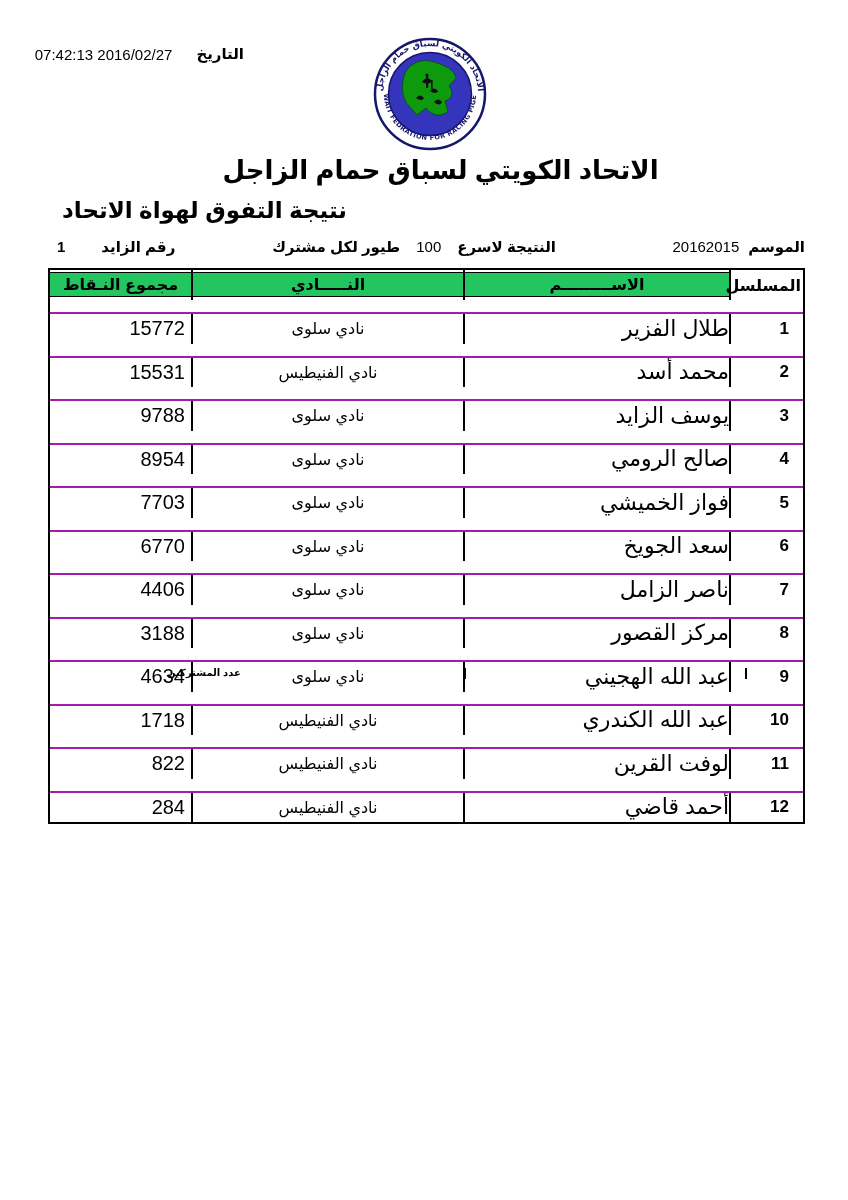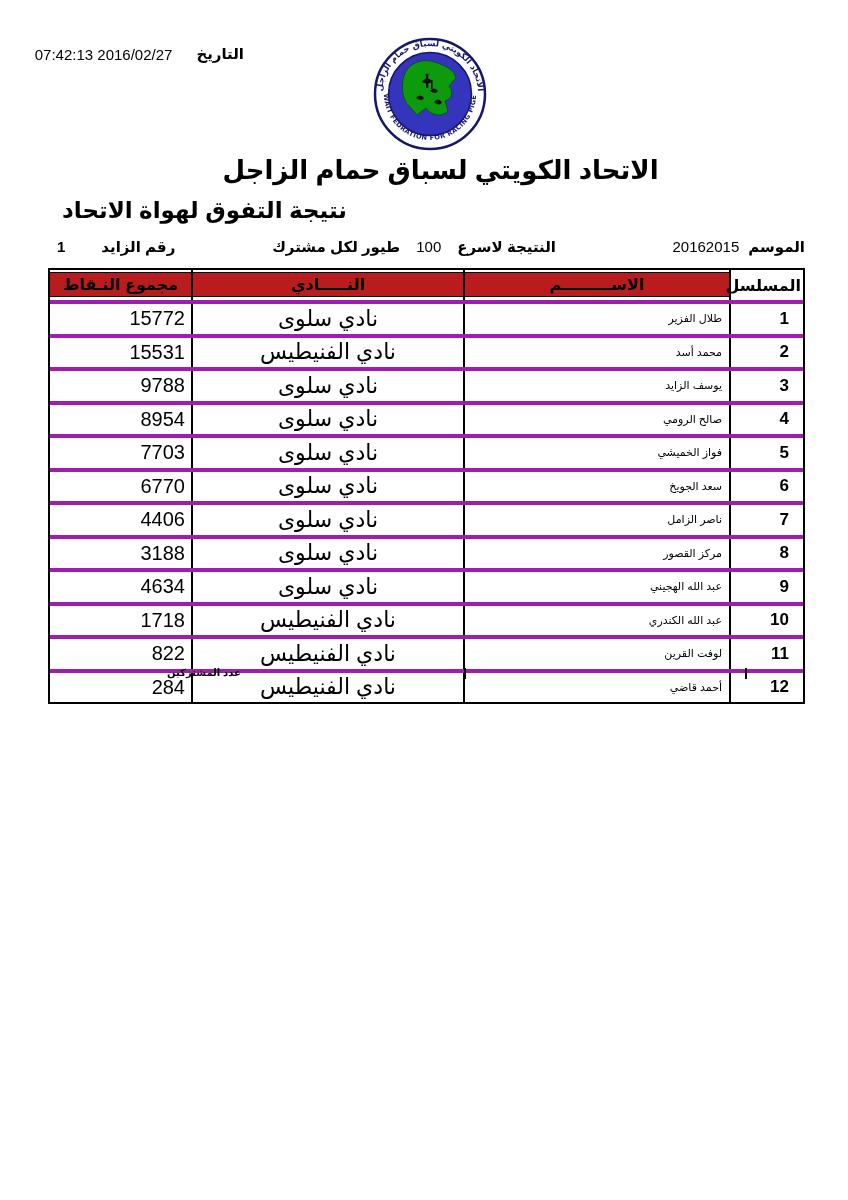--- a/index.html
+++ b/index.html
@@ -40,40 +40,40 @@
   .page-group { position:absolute; left:9px; top:0; direction:rtl; display:flex; gap:36px; align-items:baseline; white-space:nowrap; }
   .page-label, .page-value { font-weight:bold; }
 
   
   .report-table {
     position:absolute; top:268px; left:48px; width:757px;
     border:2px solid #000; box-sizing:border-box; background:#fff;
   }
   .hrow, .trow { display:grid; grid-template-columns:143px 272px 266px 1fr; }
   .hrow { height:30px; }
-  .trow { height:29.5px; border-top:4px solid #a21caf; }
+  .trow { height:29.5px; border-top:2px solid #a21caf;margin-top:12px; }
   .cell { box-sizing:border-box; display:flex; align-items:center; overflow:hidden; }
   .cell.b-right { border-right:2px solid #000; }
 
   .hcell { box-sizing:border-box; position:relative; }
   .hcell.b-right { border-right:2px solid #000; }
   .hfill {
     position:absolute; left:0; right:0; top:2px; bottom:3px;
-    background:#b91c1c; border-top:1px solid #000; border-bottom:1px solid #000;
+    background:#22c55e; border-top:1px solid #000; border-bottom:1px solid #000;
     display:flex; align-items:center; justify-content:center;
     font-weight:bold; font-size:16px; direction:rtl;
   }
   .hserial {
     position:absolute; inset:0; display:flex; align-items:center; justify-content:flex-start;
     direction:rtl; font-weight:bold; font-size:16px; padding-right:2px; box-sizing:border-box;padding-left:48px;
   }
 
   .points-cell { justify-content:flex-end; padding-right:6px; font-size:20px; }
-  .club-cell   { justify-content:center; font-size:22px; direction:rtl; }
-  .name-cell   { direction:rtl; justify-content:flex-start; padding-right:7px; font-size:11px; }
+  .club-cell   { justify-content:center; font-size:16px; direction:rtl; }
+  .name-cell   { direction:rtl; justify-content:flex-start; font-size:22px; }
   .serial-cell { direction:rtl; justify-content:flex-start; padding-right:14px; font-weight:bold; font-size:17px; }
 
   
   .footer-clip {
     position:absolute; top:668px; left:48px; width:757px; height:11px; overflow:hidden;
   }
   .footer-text {
     position:absolute; left:119px; top:-4px; font-size:10px; font-weight:bold;
     direction:rtl; line-height:18px; white-space:nowrap;
   }

